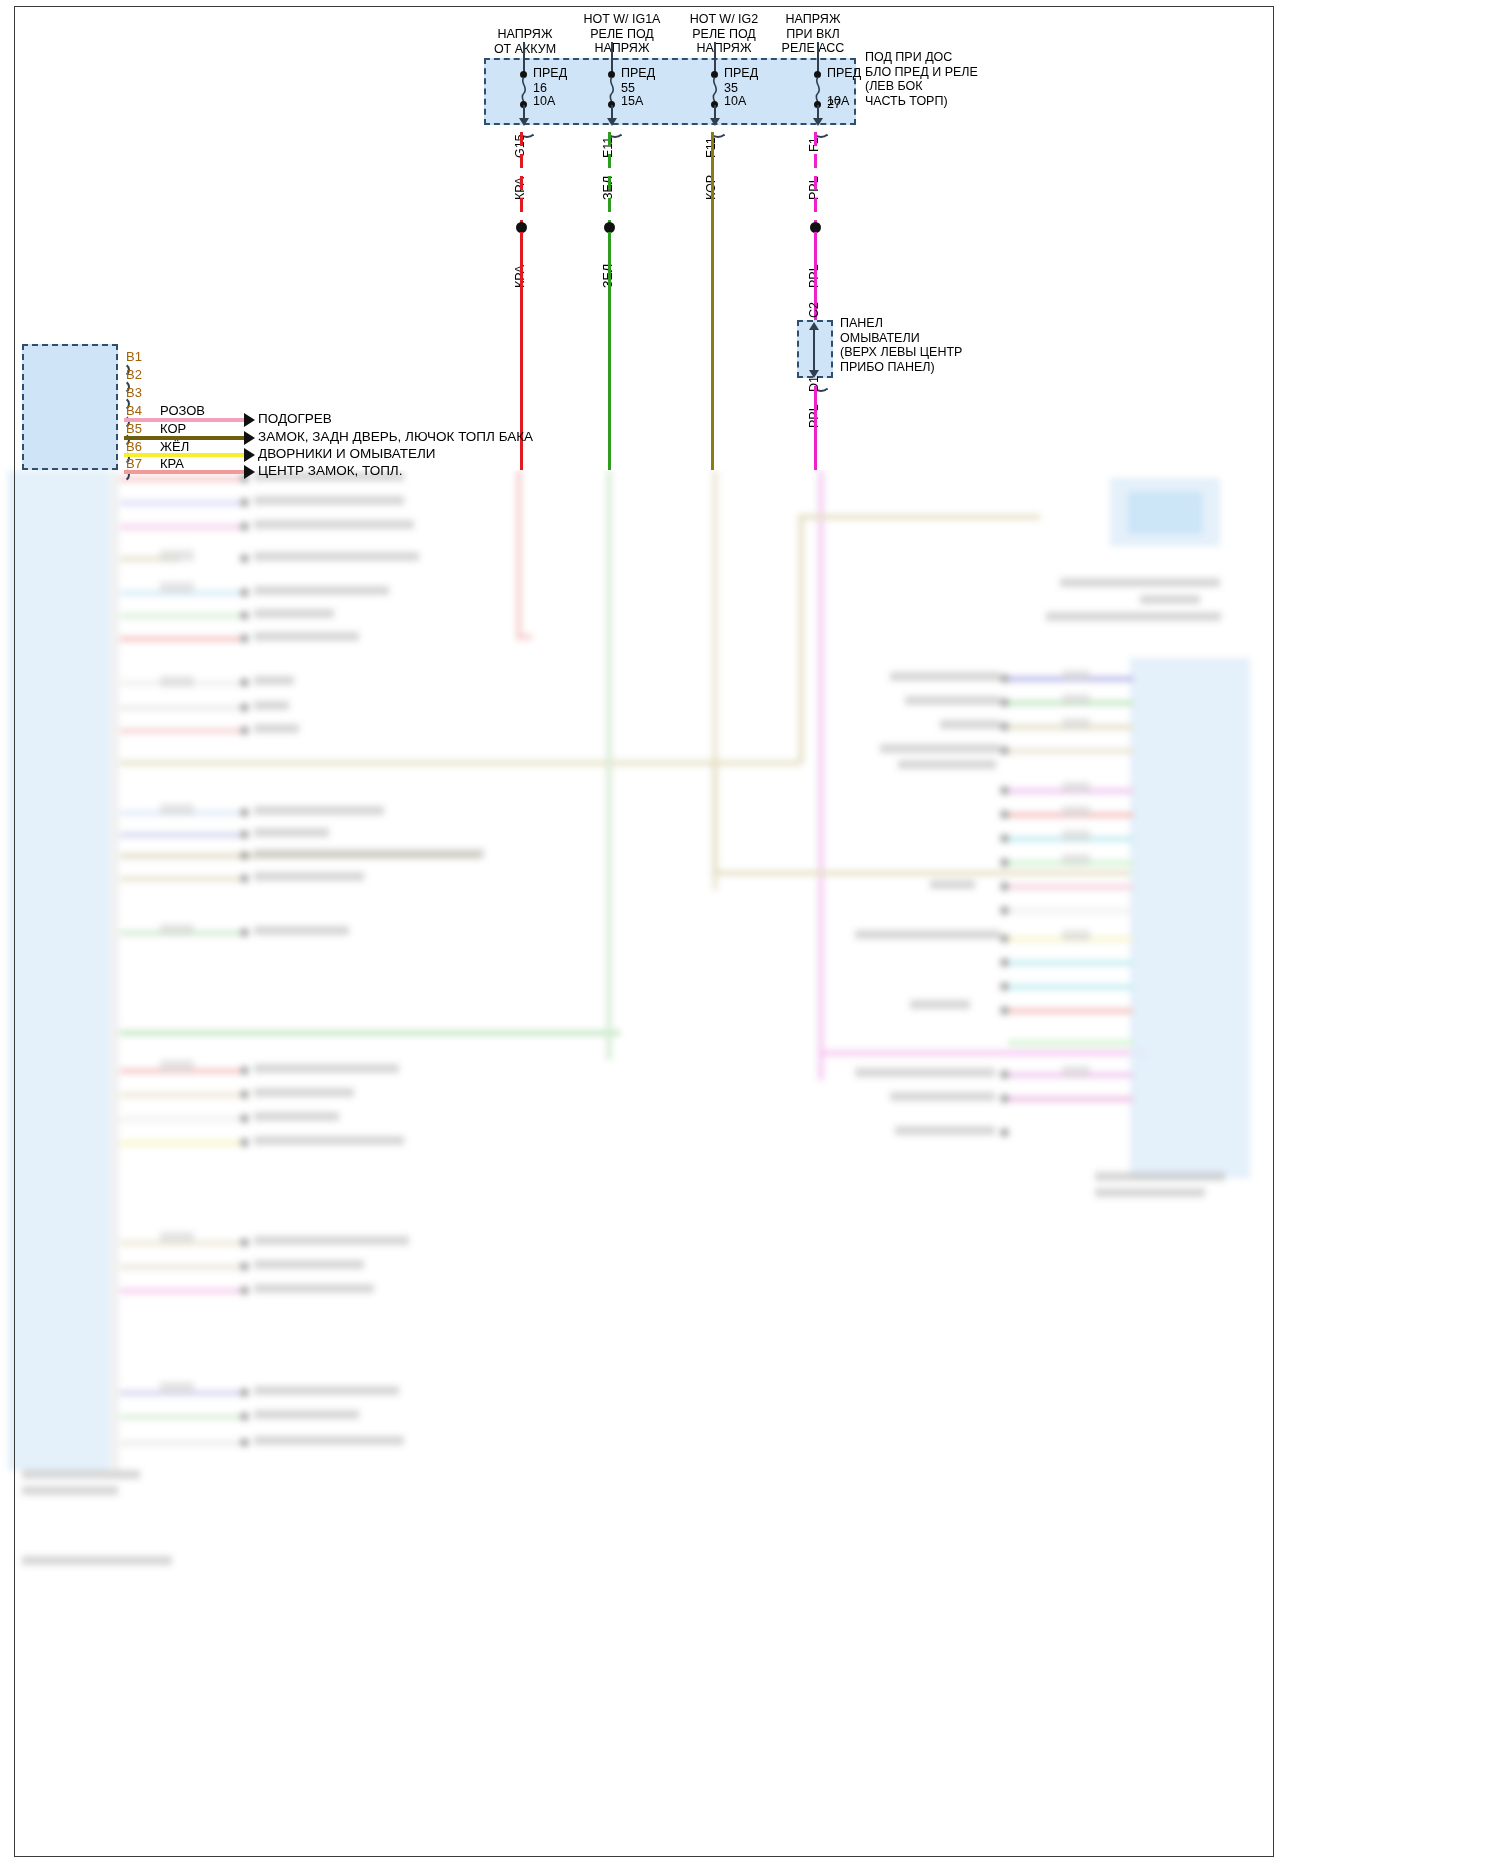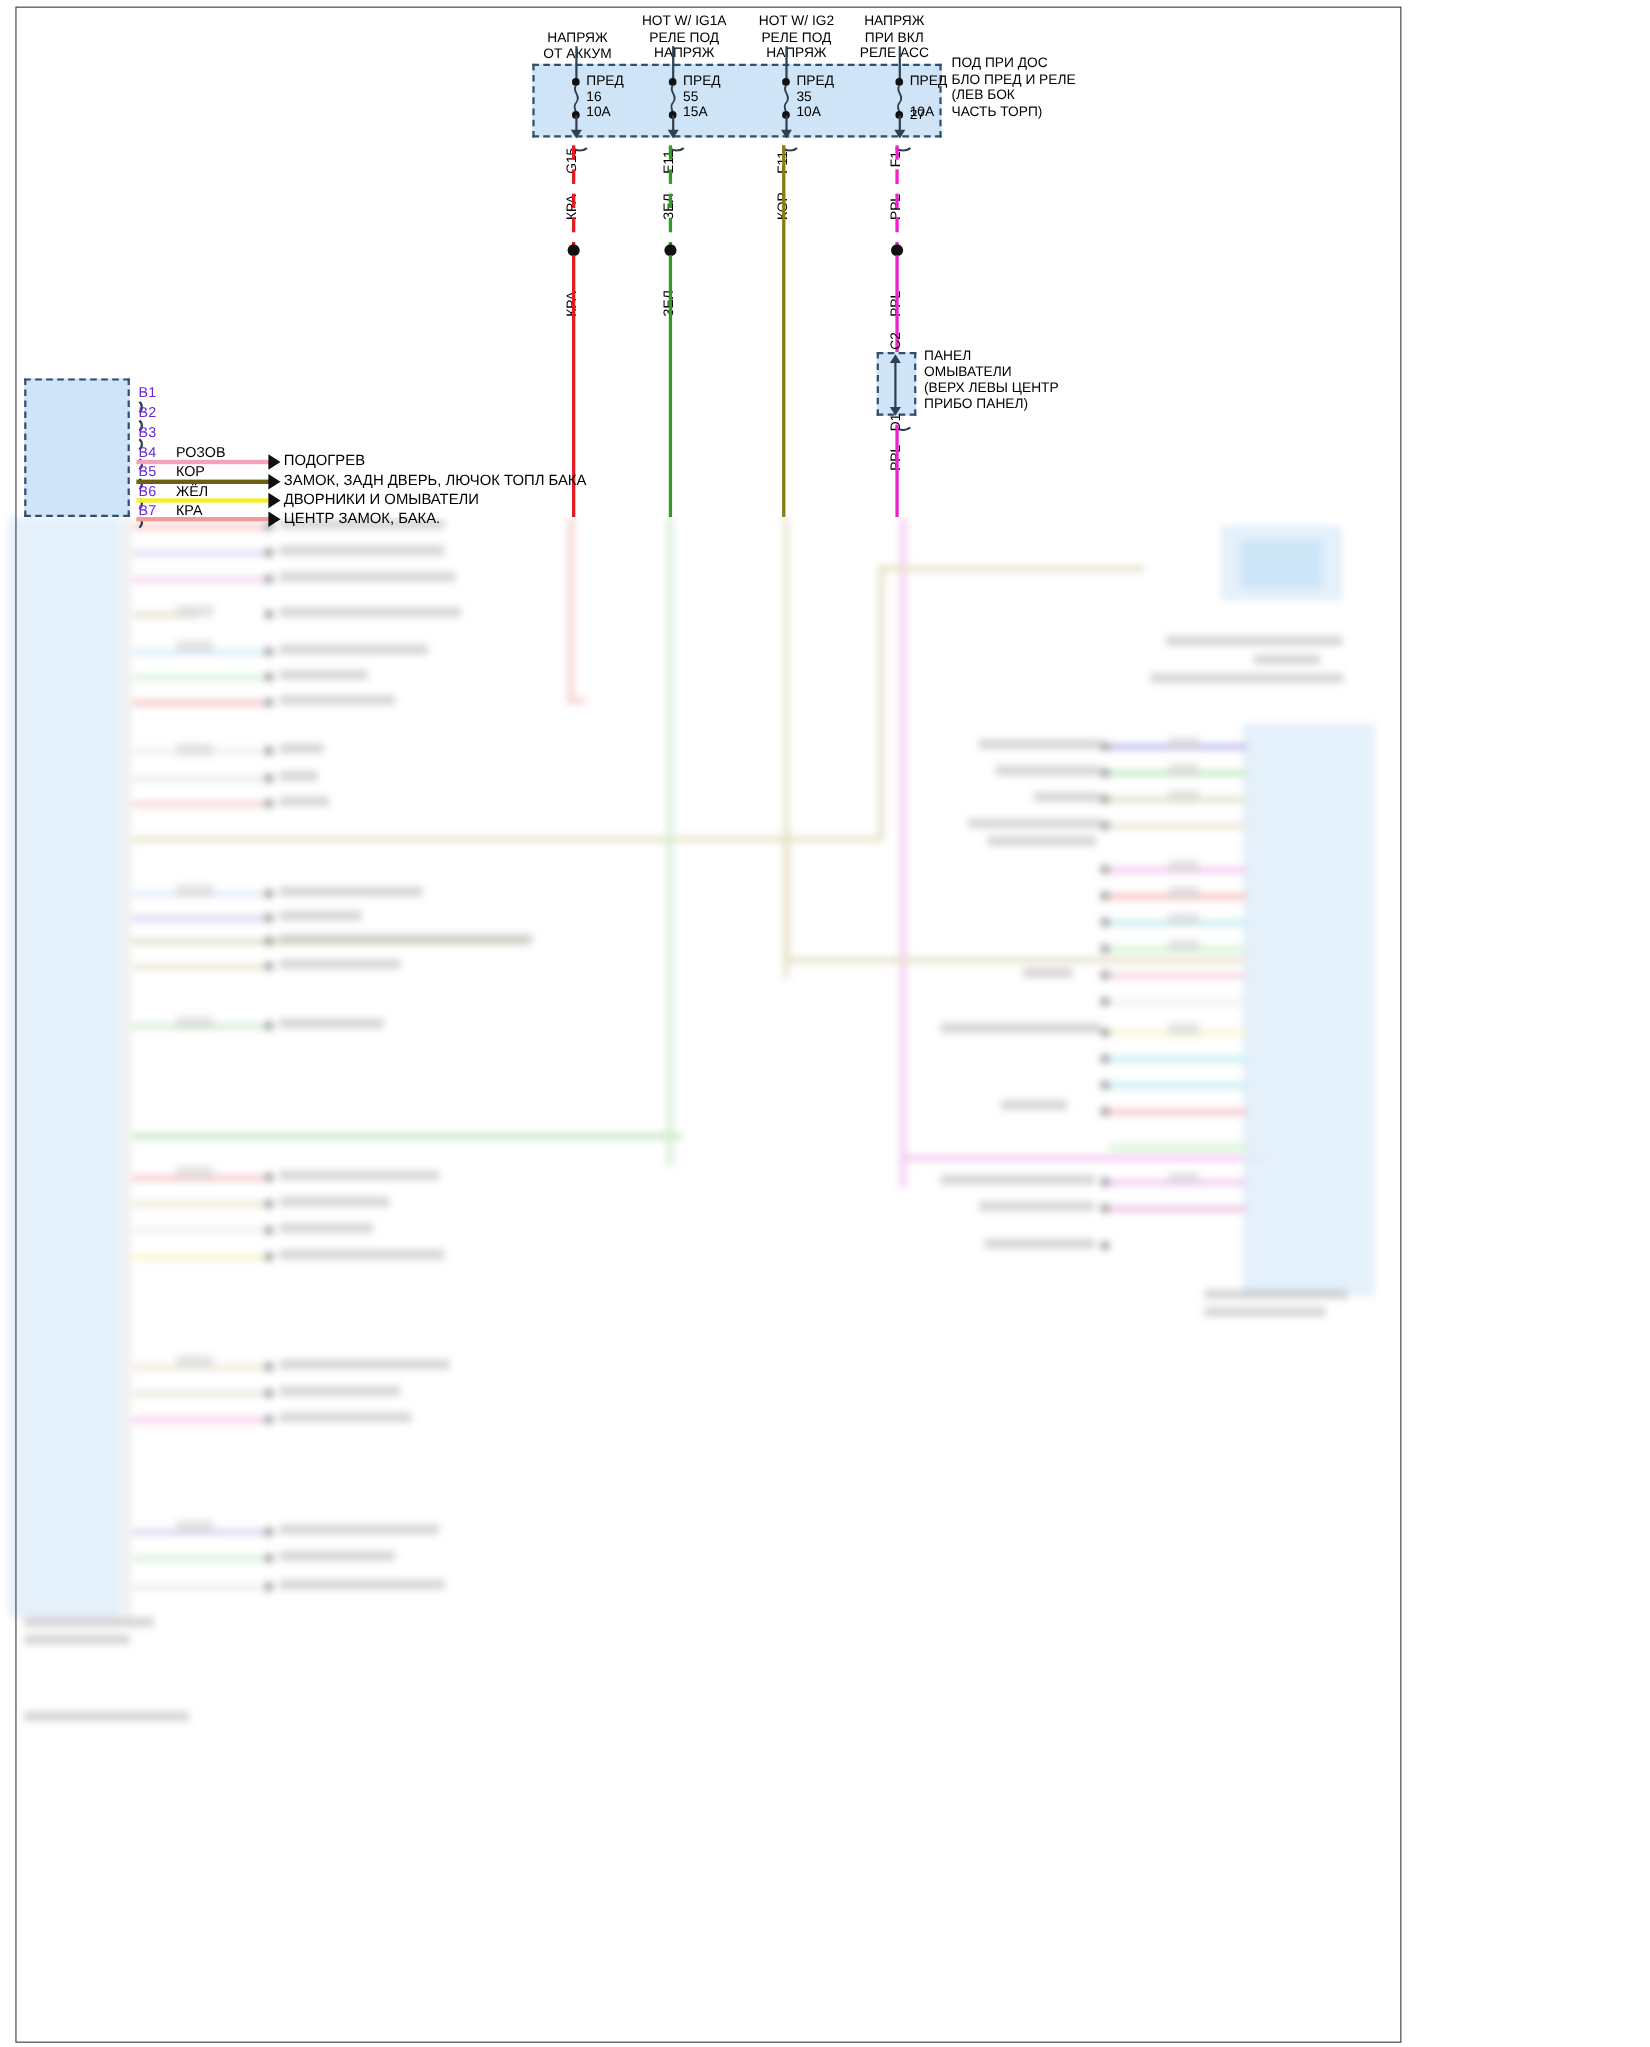--- a/index.html
+++ b/index.html
@@ -46,21 +46,21 @@
        border-top-color:transparent;border-left-color:transparent;border-right-color:transparent;}
 
   
   #spliceBox{position:absolute;left:797px;top:320px;width:36px;height:58px;
              background:#cfe4f6;border:2px dashed #2f4f6f;box-sizing:border-box;}
   #spliceArrow{position:absolute;left:813px;top:325px;width:2px;height:48px;background:#2f3f4f;}
 
   
   #leftconn{position:absolute;left:22px;top:344px;width:96px;height:126px;
             background:#cfe4f6;border:2px dashed #2f4f6f;box-sizing:border-box;}
-  .pinlbl{position:absolute;font-size:13px;color:#6d28d9;}
+  .pinlbl{position:absolute;font-size:13px;color:#a16207;}
   .hw{position:absolute;height:4px;}
   .htri{position:absolute;width:0;height:0;border-top:7px solid transparent;
         border-bottom:7px solid transparent;border-left:11px solid #111;}
   .hlbl{position:absolute;font-size:13.5px;color:#000;white-space:nowrap;}
   .hcol{position:absolute;font-size:13px;color:#000;white-space:nowrap;}
 
   
   .bwire{position:absolute;height:6px;opacity:.85;}
   .bbox{position:absolute;background:#cfe4f6;opacity:.9;}
   .bdot{position:absolute;width:9px;height:9px;border-radius:50%;background:#555;opacity:.8;}
@@ -406,16 +406,16 @@
   <div class="hcol" style="left:160px;top:439px;">ЖЁЛ</div>
   <div class="hw" style="left:124px;top:453px;width:123px;background:#f6ef2e;"></div>
   <div class="htri" style="left:244px;top:448px;"></div>
   <div class="hlbl" style="left:258px;top:446px;">ДВОРНИКИ И ОМЫВАТЕЛИ</div>
 
   <div class="arc" style="left:112px;top:465px;width:12px;height:16px;border-color:#2f3f4f transparent transparent transparent;transform:rotate(90deg);"></div>
   <div class="pinlbl" style="left:126px;top:456px;">B7</div>
   <div class="hcol" style="left:160px;top:456px;">КРА</div>
   <div class="hw" style="left:124px;top:470px;width:123px;background:#f29a9a;"></div>
   <div class="htri" style="left:244px;top:465px;"></div>
-  <div class="hlbl" style="left:258px;top:463px;">ЦЕНТР ЗАМОК, БАКА.</div>
+  <div class="hlbl" style="left:258px;top:463px;">ЦЕНТР ЗАМОК, ТОПЛ.</div>
 
   <div id="page-border"></div>
 </div>
 
 </body></html>

